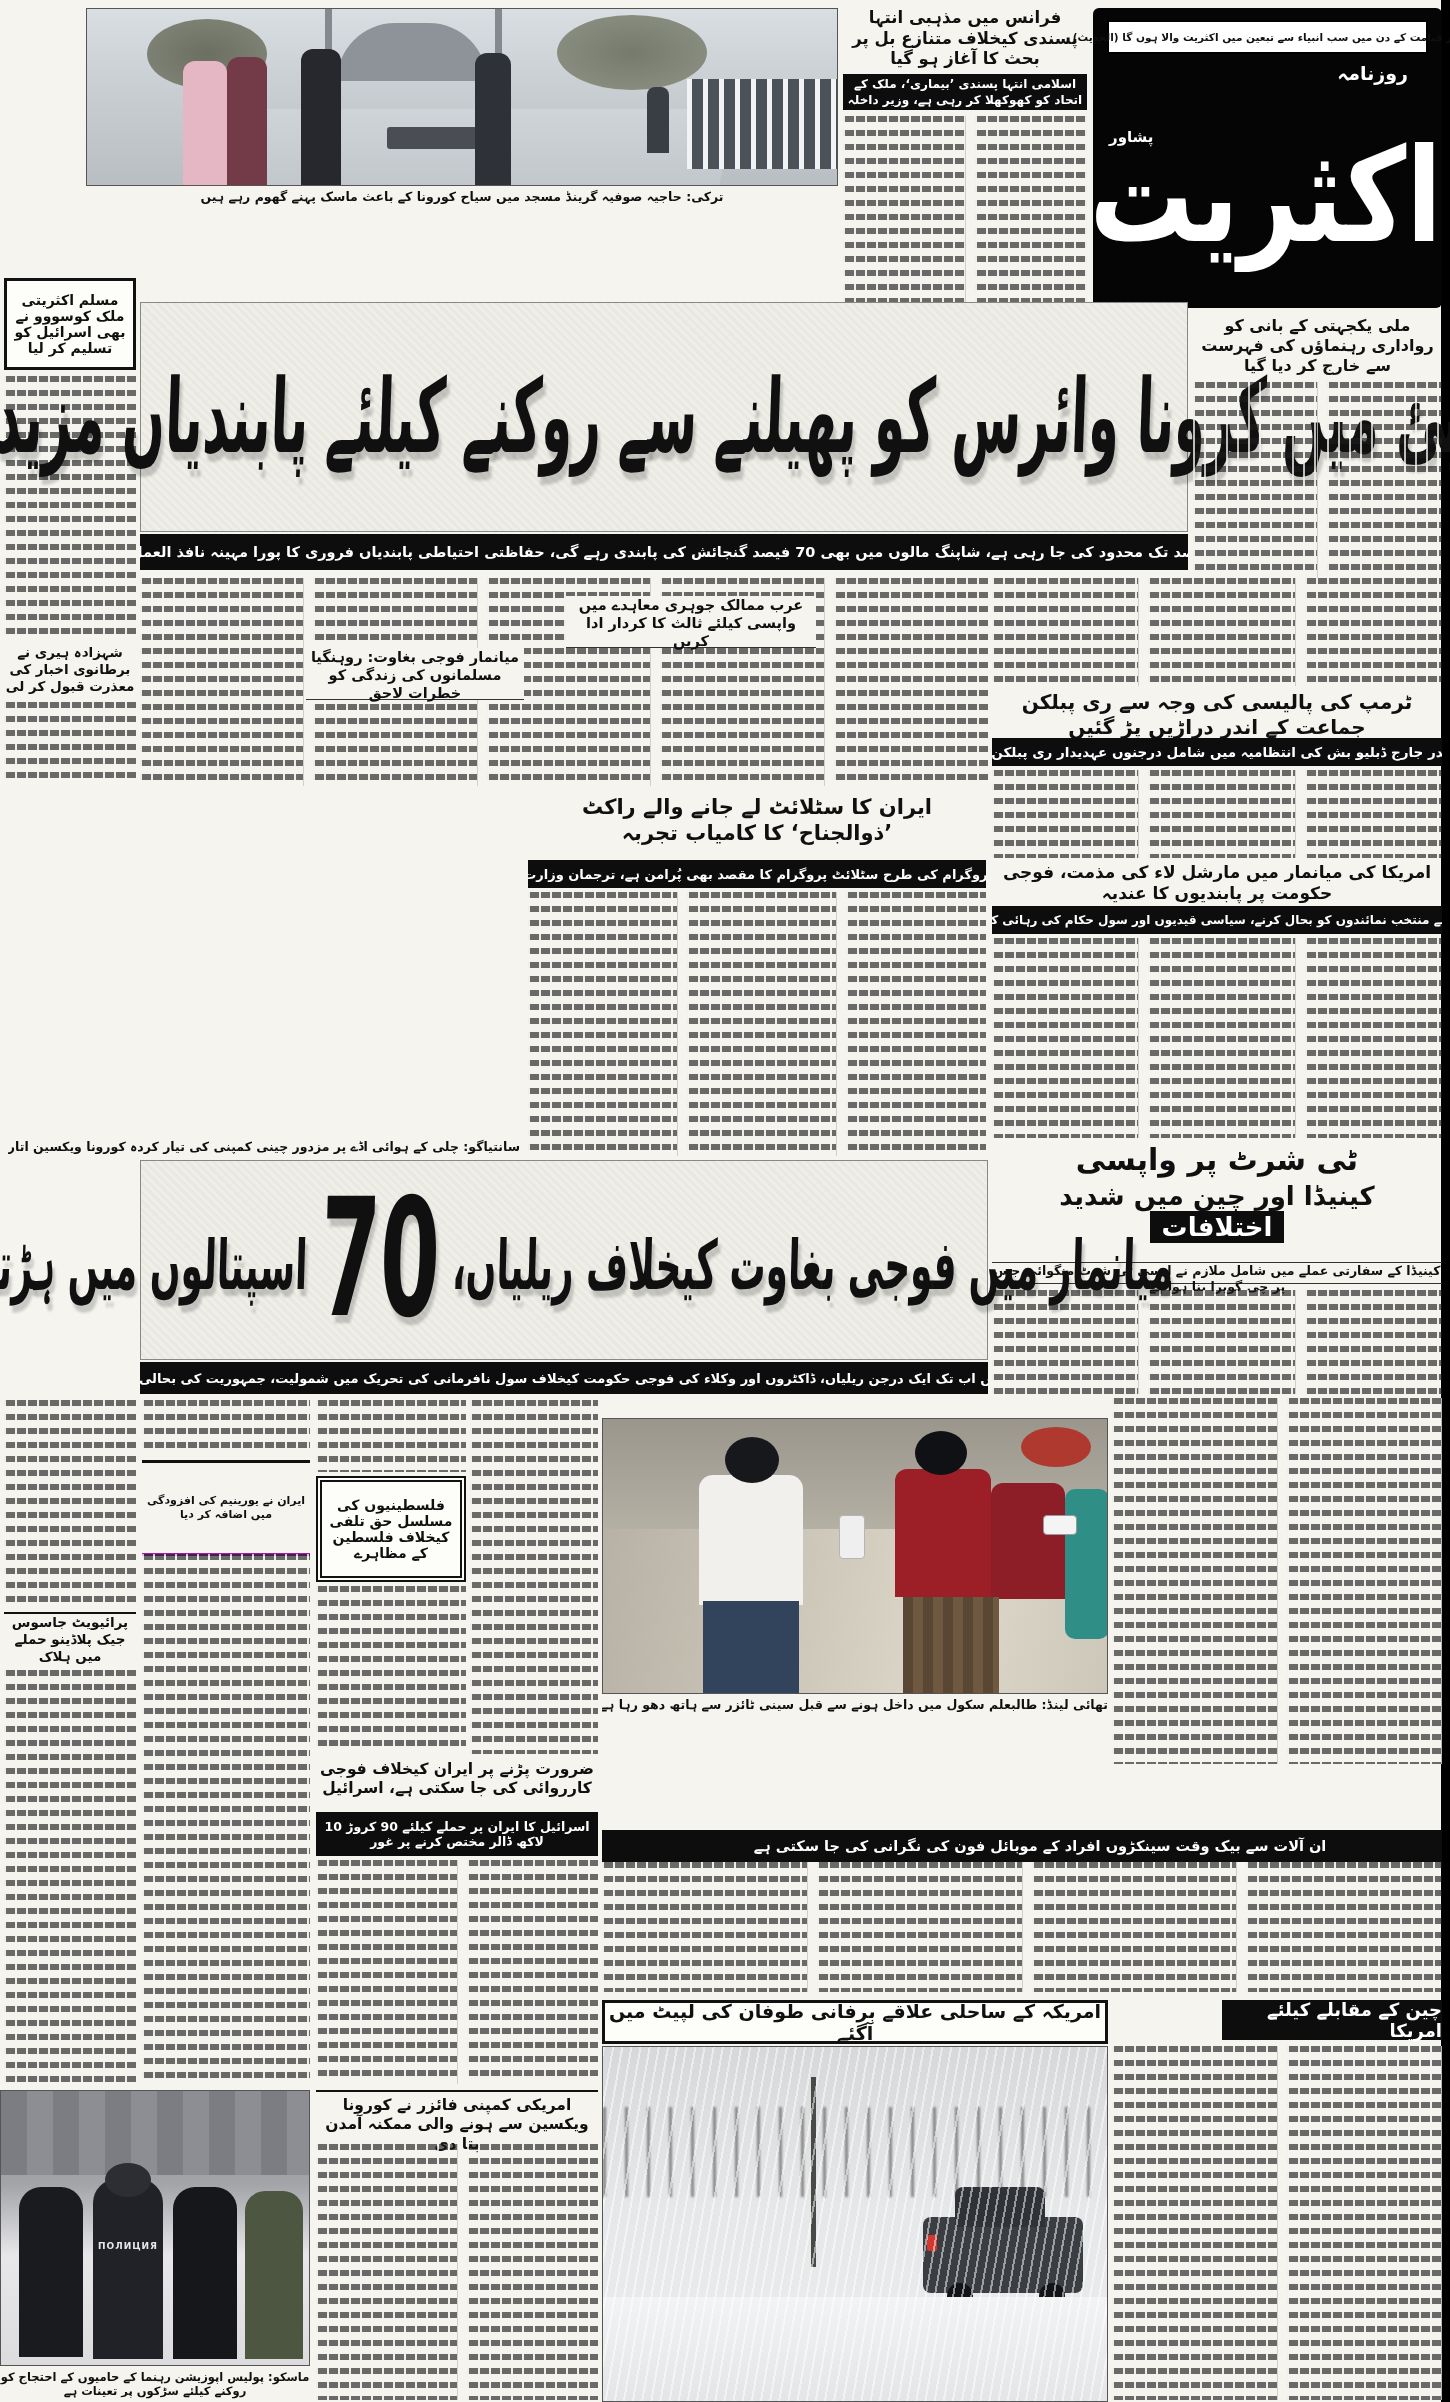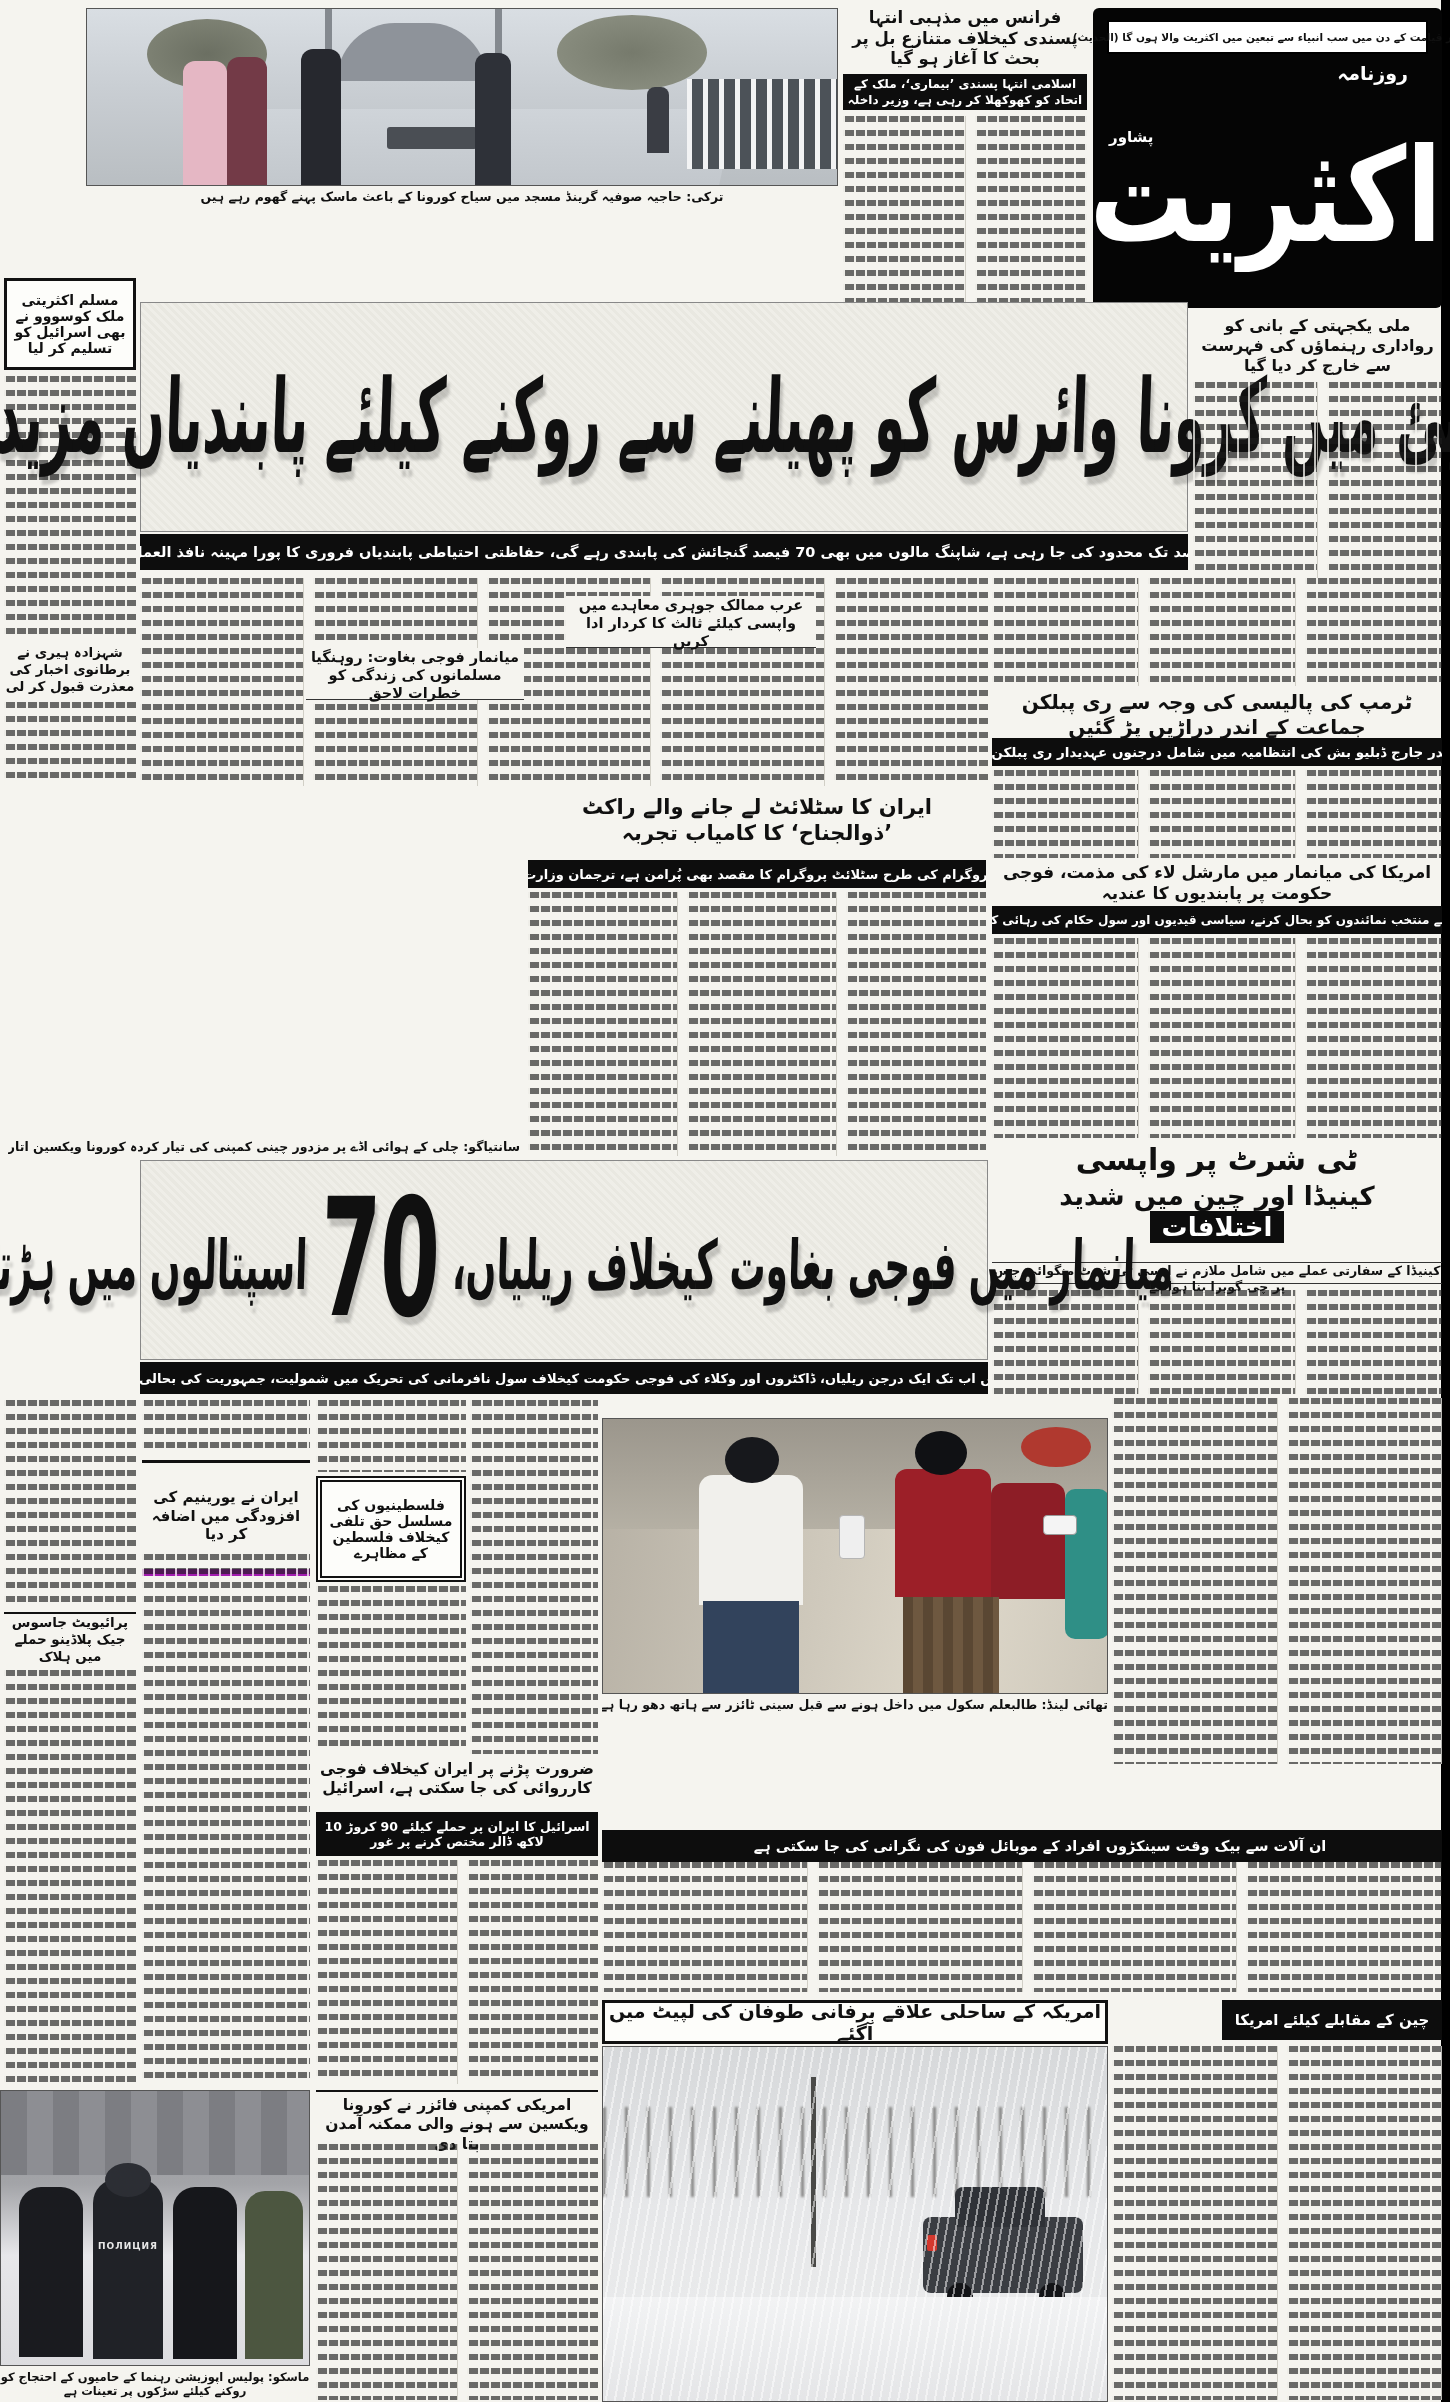--- a/index.html
+++ b/index.html
@@ -163,21 +163,21 @@
   <div class="abs strip ur" style="left:140px;top:1362px;width:848px;height:32px;font-size:13px;">
     <span>میانمار میں اب تک ایک درجن ریلیاں، ڈاکٹروں اور وکلاء کی فوجی حکومت کیخلاف سول نافرمانی کی تحریک میں شمولیت، جمہوریت کی بحالی کا مطالبہ</span>
   </div>
 
   <div class="abs cols ur" style="left:4px;top:1400px;width:132px;height:206px;">
     <div class="col"></div>
   </div>
   <div class="abs cols ur" style="left:142px;top:1400px;width:168px;height:56px;">
     <div class="col"></div>
   </div>
-  <div class="abs ur hl" style="left:142px;top:1460px;width:168px;height:116px;font-size:15px;border-top:3px solid #111;border-bottom:7px solid #a21caf;display:flex;align-items:center;justify-content:center;padding:2px;">ایران نے یورینیم کی افزودگی میں اضافہ کر دیا</div>
+  <div class="abs ur hl" style="left:142px;top:1460px;width:168px;height:96px;font-size:11px;border-top:3px solid #111;border-bottom:3px solid #a21caf;display:flex;align-items:center;justify-content:center;padding:2px;">ایران نے یورینیم کی افزودگی میں اضافہ کر دیا</div>
   <div class="abs cols ur" style="left:142px;top:1554px;width:168px;height:204px;">
     <div class="col"></div>
   </div>
   <div class="abs cols ur" style="left:316px;top:1400px;width:150px;height:72px;">
     <div class="col"></div>
   </div>
   <div class="abs hbox ur" style="left:316px;top:1476px;width:150px;height:106px;font-size:14px;padding:4px;border-style:double;border-width:6px;">
     <span>فلسطینیوں کی مسلسل حق تلفی کیخلاف فلسطین کے مظاہرے</span>
   </div>
   <div class="abs cols ur" style="left:316px;top:1586px;width:150px;height:168px;">
@@ -261,20 +261,20 @@
     <div class="abs" style="left:320px;top:170px;width:160px;height:76px;background:#3a3d42;border-radius:8px;"></div>
     <div class="abs" style="left:352px;top:140px;width:90px;height:40px;background:#2f3237;border-radius:8px 8px 0 0;"></div>
     <div class="abs" style="left:324px;top:188px;width:10px;height:16px;background:#d3382e;border-radius:2px;"></div>
     <div class="abs" style="left:344px;top:236px;width:26px;height:26px;background:#121316;border-radius:50%;"></div>
     <div class="abs" style="left:436px;top:236px;width:26px;height:26px;background:#121316;border-radius:50%;"></div>
     <div class="abs" style="left:0;top:250px;width:506px;height:106px;background:linear-gradient(#f2f3f4,#e4e5e7);"></div>
     <div class="abs" style="left:0;top:0;width:506px;height:356px;background:repeating-linear-gradient(100deg,rgba(255,255,255,.5) 0 2px,rgba(255,255,255,0) 2px 9px);"></div>
   </div>
 
   <div class="abs" style="left:1222px;top:2000px;width:220px;height:40px;background:#0d0d0d;display:flex;align-items:center;justify-content:center;">
-    <span class="ur" style="color:#fff;font-weight:bold;font-size:15px;">چین کے مقابلے کیلئے امریکا</span>
+    <span class="ur" style="color:#fff;font-weight:bold;font-size:18px;">چین کے مقابلے کیلئے امریکا</span>
   </div>
   <div class="abs cols ur" style="left:1112px;top:2046px;width:330px;height:354px;">
     <div class="col"></div>
     <div class="col"></div>
   </div>
 
 </div>
 
 </body></html>

